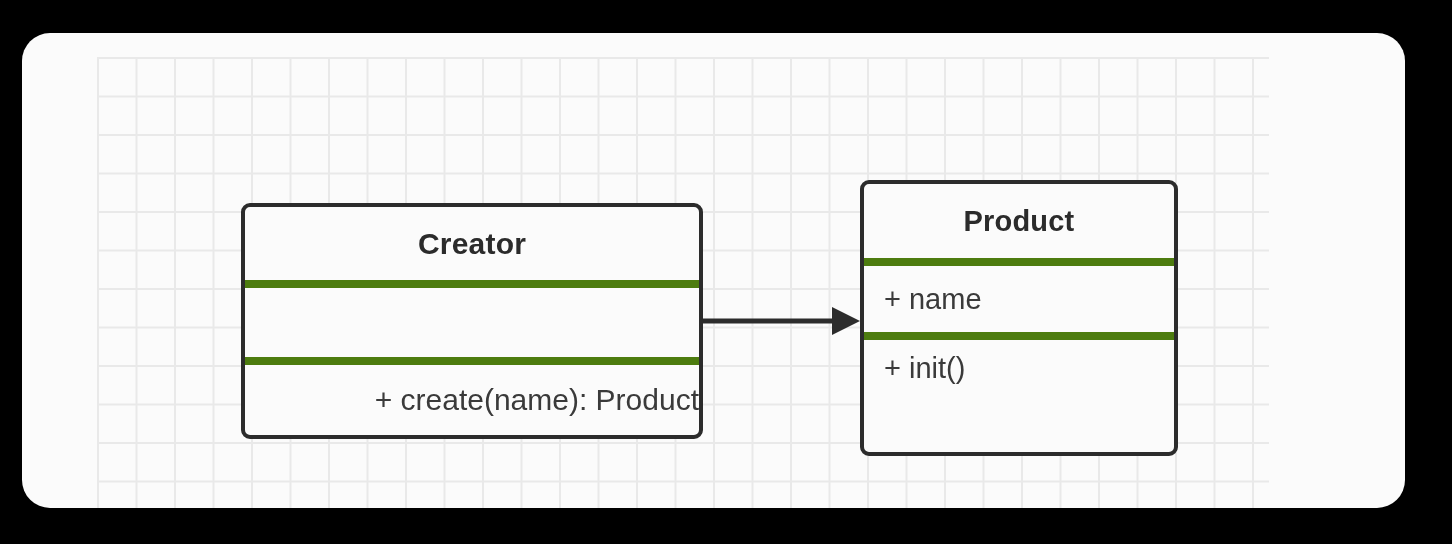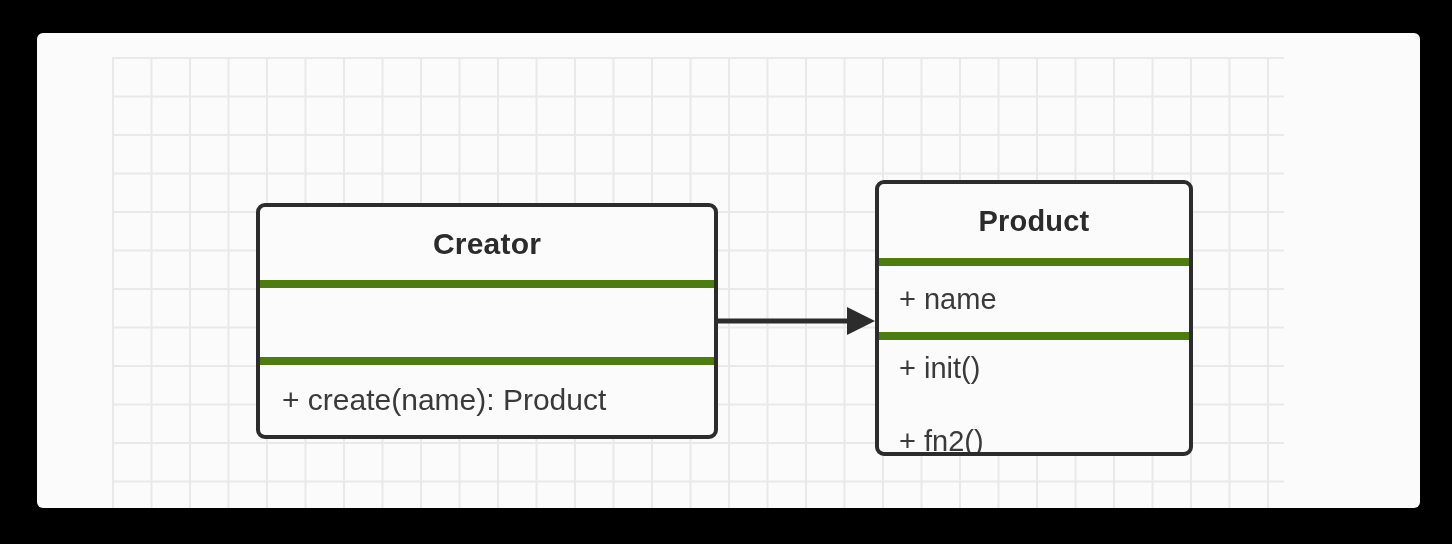--- a/index.html
+++ b/index.html
@@ -17,26 +17,26 @@
   #canvas-root {
     position: relative;
     width: 1452px;
     height: 544px;
     background: #000000;
   }
 
   
   #diagram-card {
     position: absolute;
-    left: 37px;
+    left: 22px;
     top: 33px;
     width: 1383px;
     height: 475px;
     background: #fbfbfb;
-    border-radius: 6px;
+    border-radius: 28px;
     overflow: hidden;
   }
 
   
   #grid-layer {
     position: absolute;
     left: 75px;   
     top: 24px;    
     width: 1172px;  
     height: 451px;
@@ -82,21 +82,21 @@
 
   
   #class-creator {
     left: 219px;
     top: 170px;
     width: 462px;
     height: 236px;
   }
   #class-creator .comp-title      { height: 73px; font-size: 30px; }
   #class-creator .comp-attributes { height: 77px; }
-  #class-creator .comp-methods    { height: 78px; padding-left: 22px; }
+  #class-creator .comp-methods    { height: 78px; padding-left: 22px; align-items: flex-end; }
   #class-creator .uml-member      { font-size: 30px; }
 
   
   #class-product {
     left: 838px;
     top: 147px;
     width: 318px;
     height: 276px;
   }
   #class-product .comp-title      { height: 74px; font-size: 29px; }
@@ -143,21 +143,20 @@
       <div class="uml-compartment comp-title">
         <div class="uml-title">Product</div>
       </div>
 
       <div class="uml-compartment comp-attributes divider-top">
         <div class="uml-member">+ name</div>
       </div>
 
       <div class="uml-compartment comp-methods divider-top">
         <div class="uml-member">+ init()</div>
-        <div class="uml-member">+ fn2()</div>
       </div>
     </div>
 
     <svg id="association-arrow" viewBox="0 0 164 36">
       <line x1="0" y1="18" x2="136" y2="18" stroke="#2c2c2c" stroke-width="5"></line>
       <polygon points="132,4 160,18 132,32" fill="#2c2c2c"></polygon>
     </svg>
 
   </div>
 </div>

